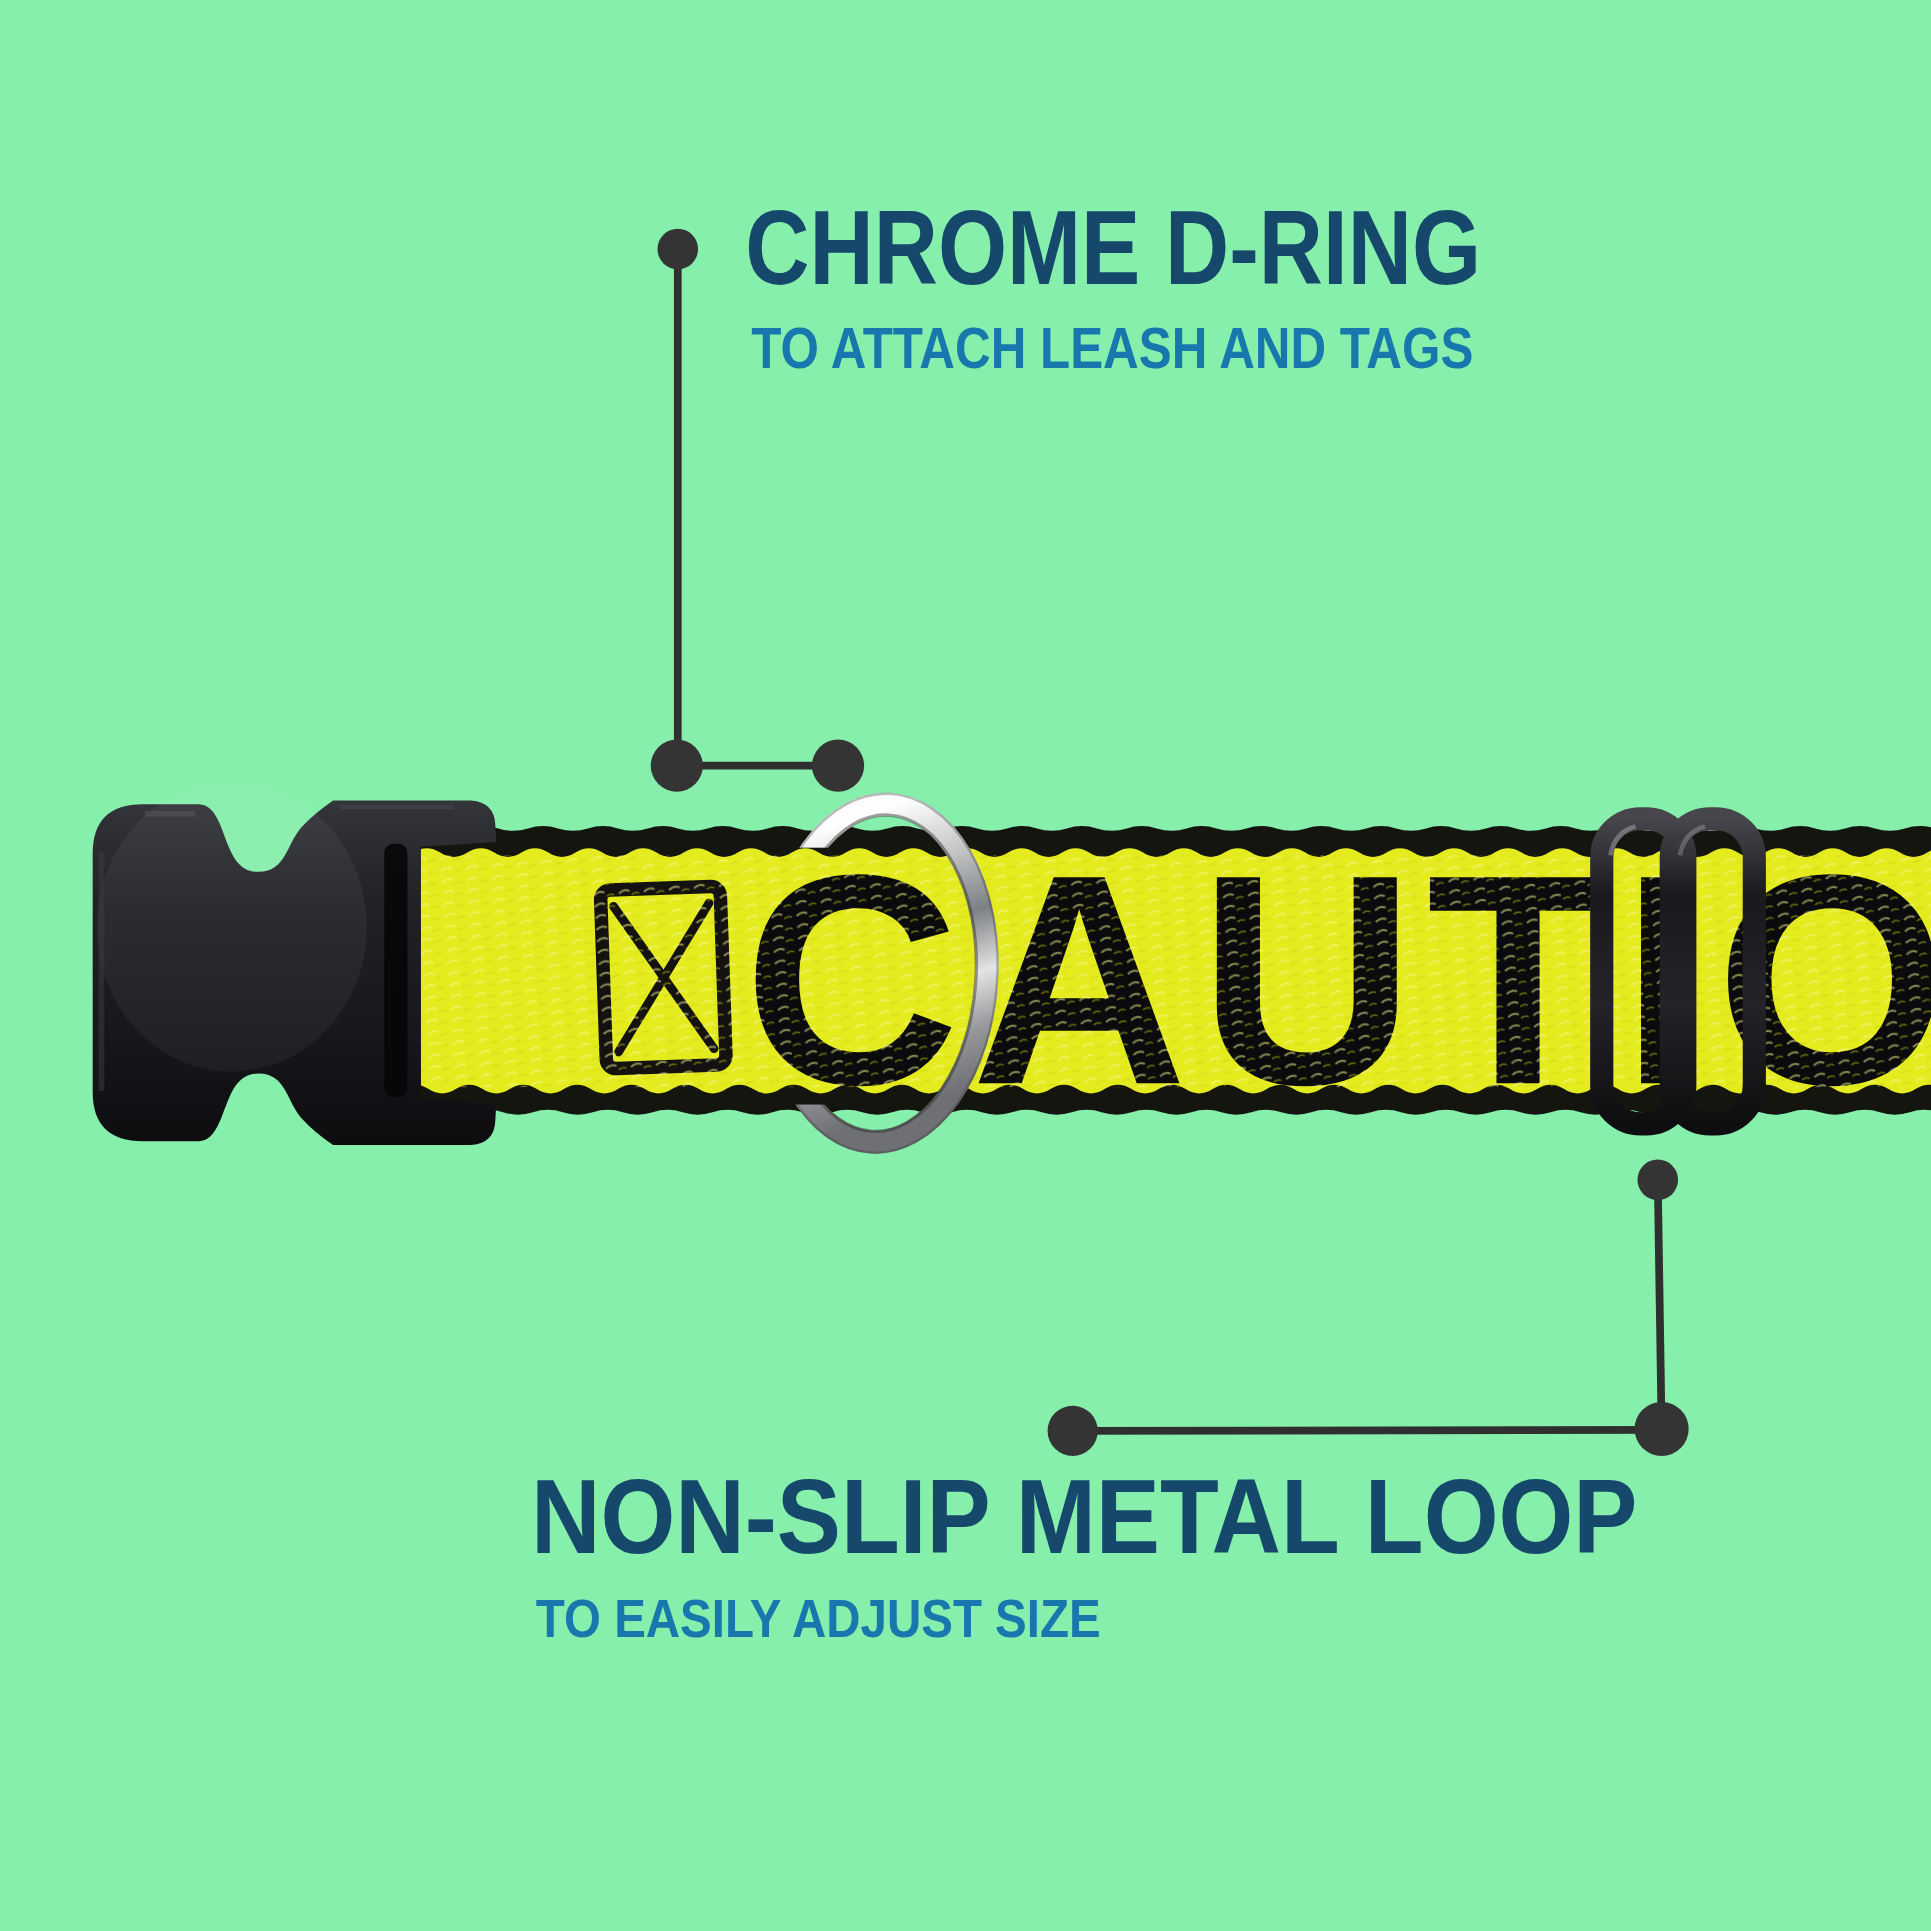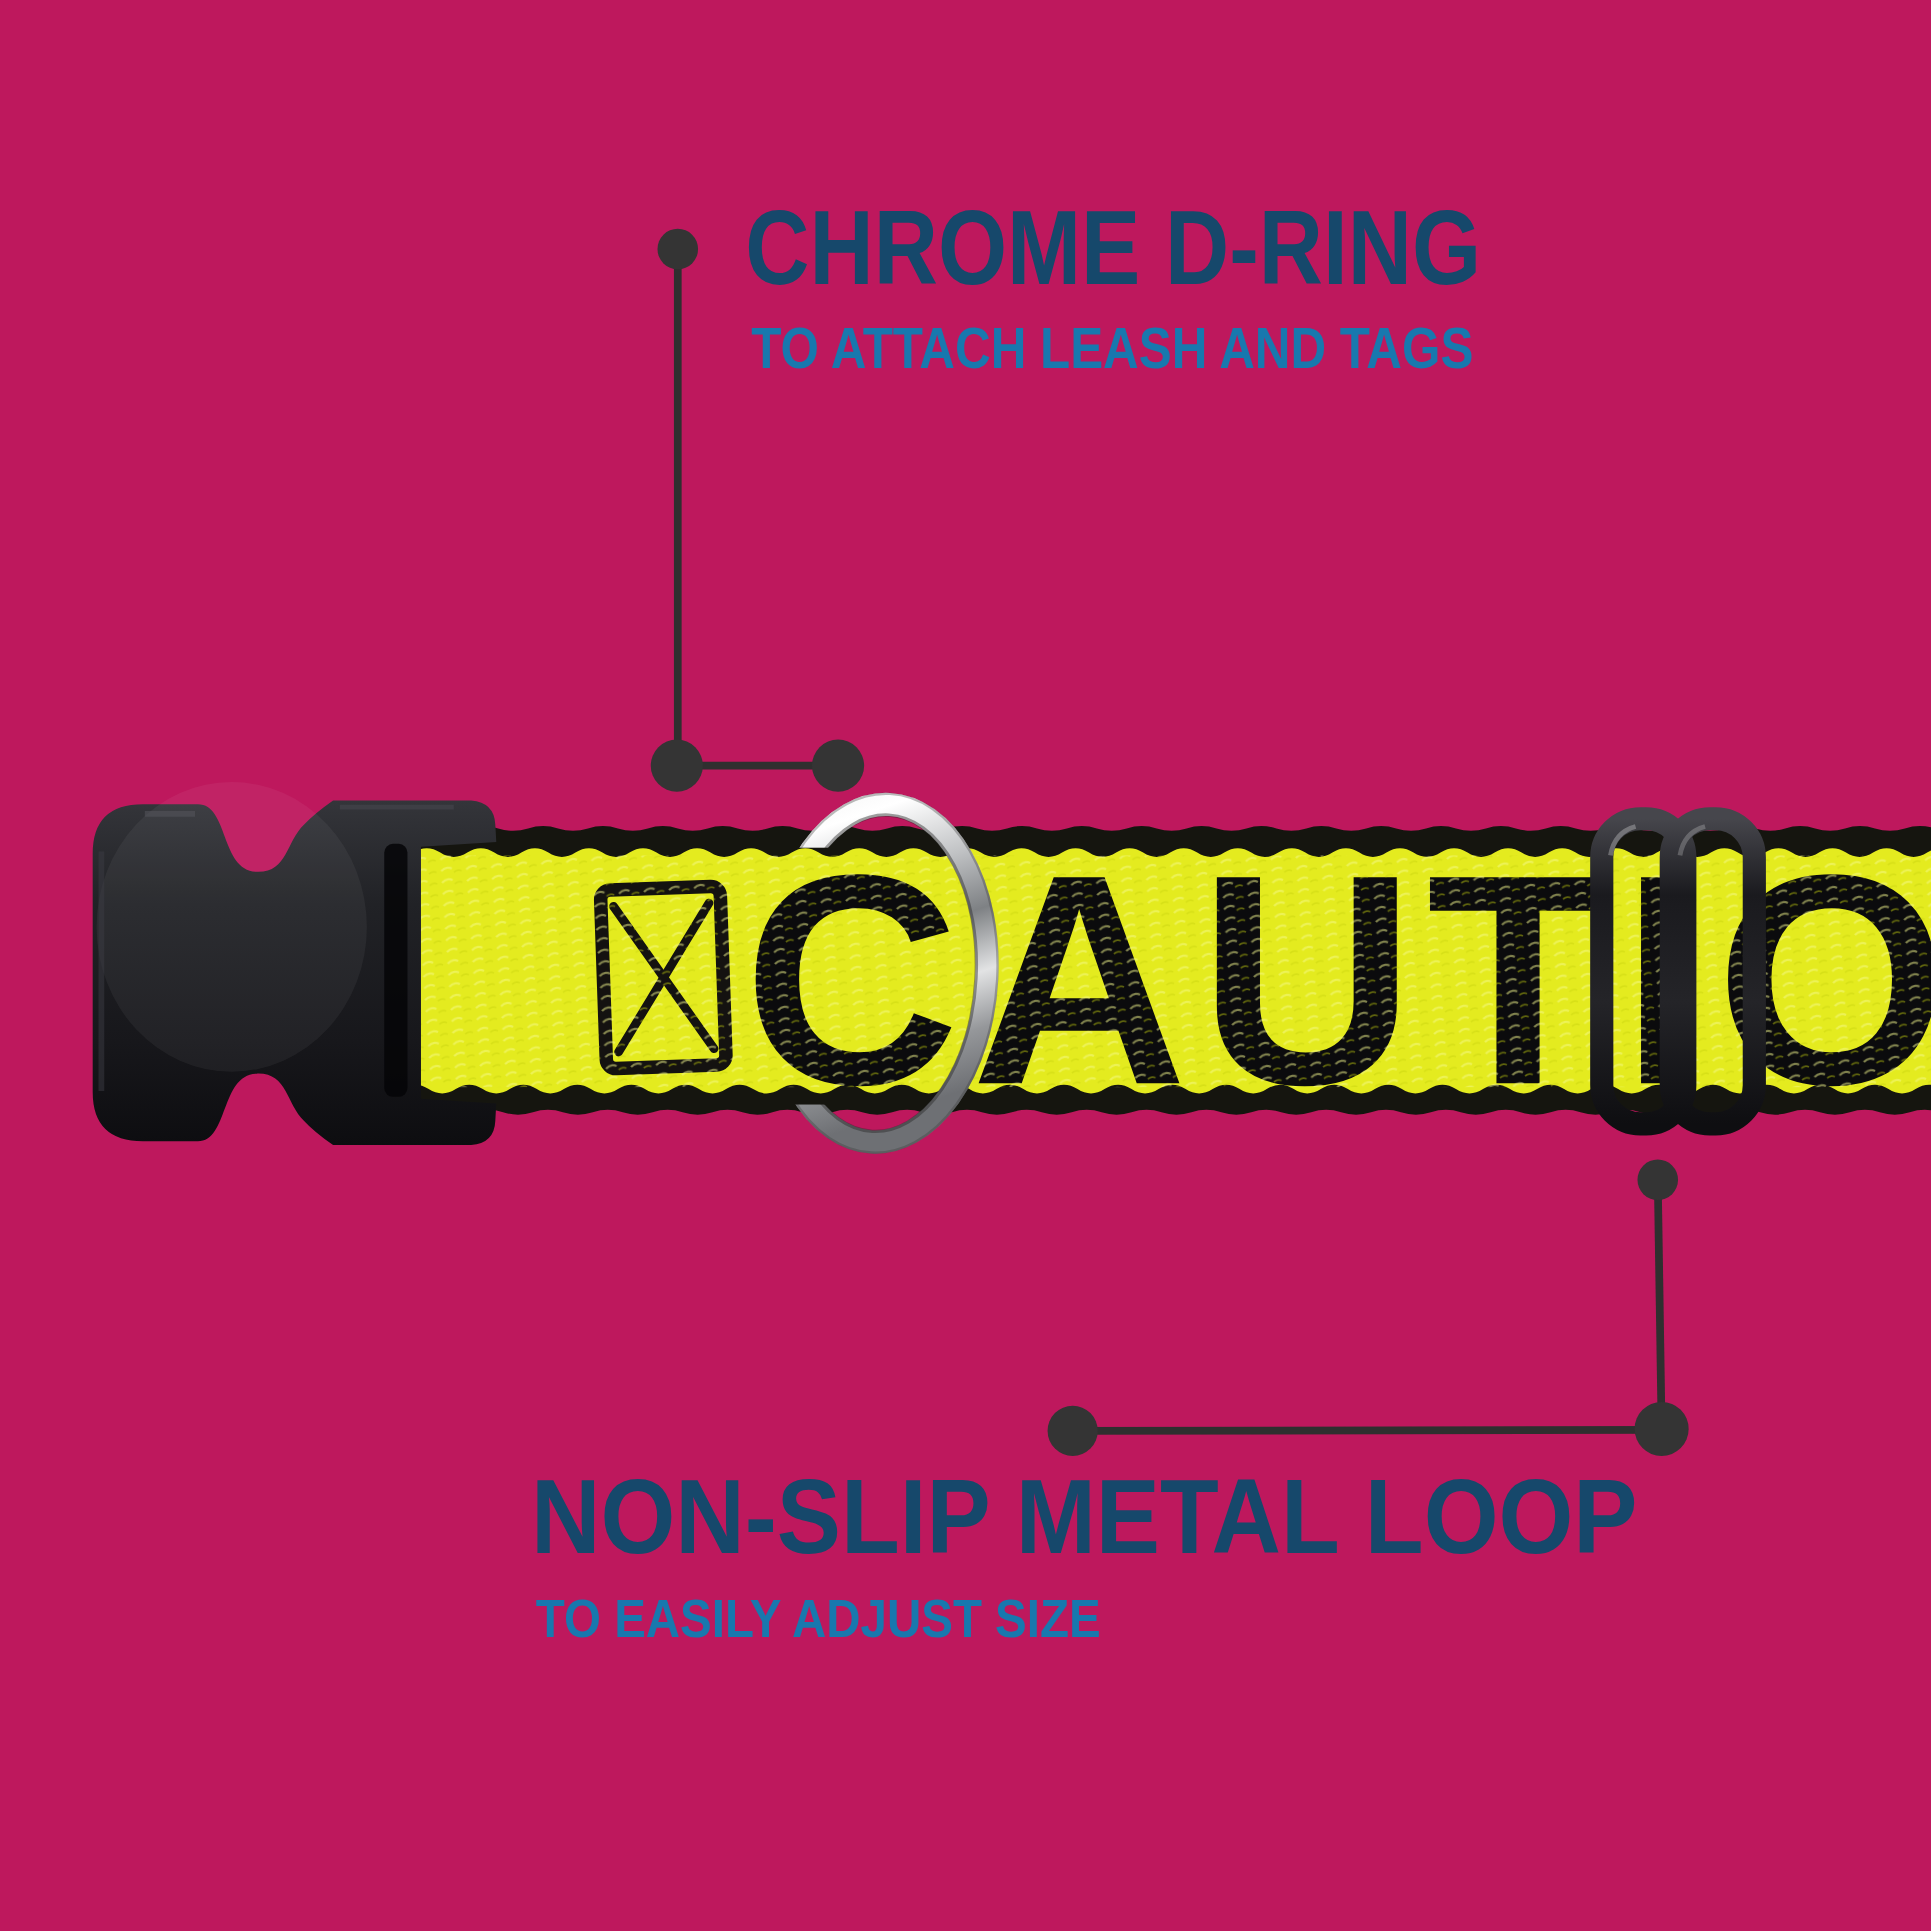--- a/index.html
+++ b/index.html
@@ -1,16 +1,16 @@
 <!DOCTYPE html>
 <html><head>
 <meta charset="utf-8">
 <style>
   html,body{margin:0;padding:0;background:#ffffff;}
-  .stage{width:1931px;height:1931px;position:relative;background:#be185d;overflow:hidden;}
+  .stage{width:1931px;height:1931px;position:relative;background:#86efac;overflow:hidden;}
   svg{display:block;}
   text{font-family:"Liberation Sans", sans-serif;font-weight:bold;}
   .callout-title{font-size:110px;}
   .callout-sub{font-size:60px;}
   .callout-sub-sm{font-size:55px;}
   .caution{font-size:310px;letter-spacing:12px;}
 </style>
 </head>
 <body>
 

